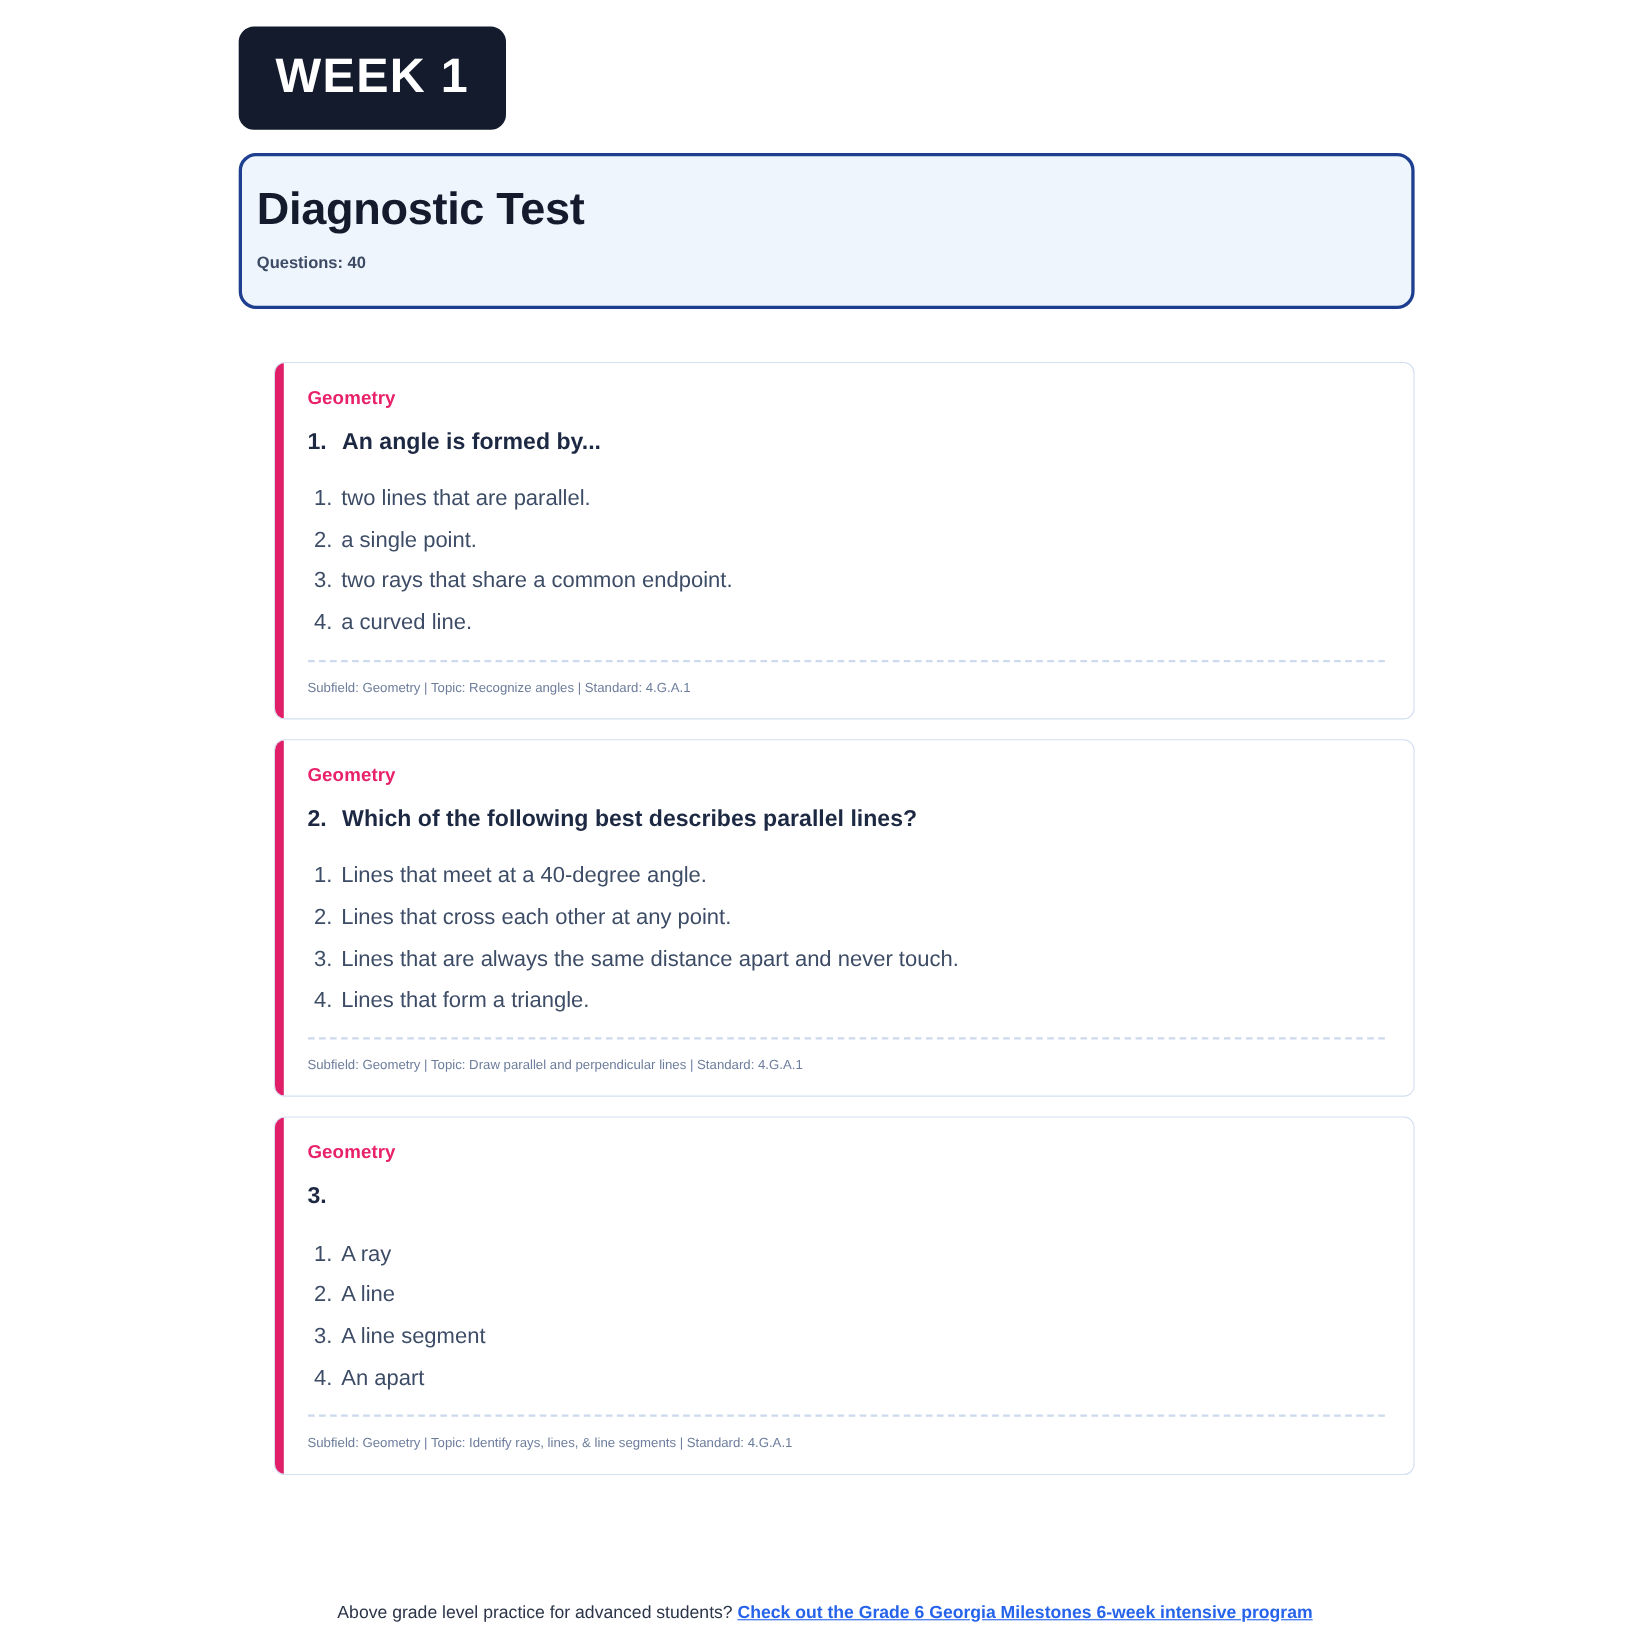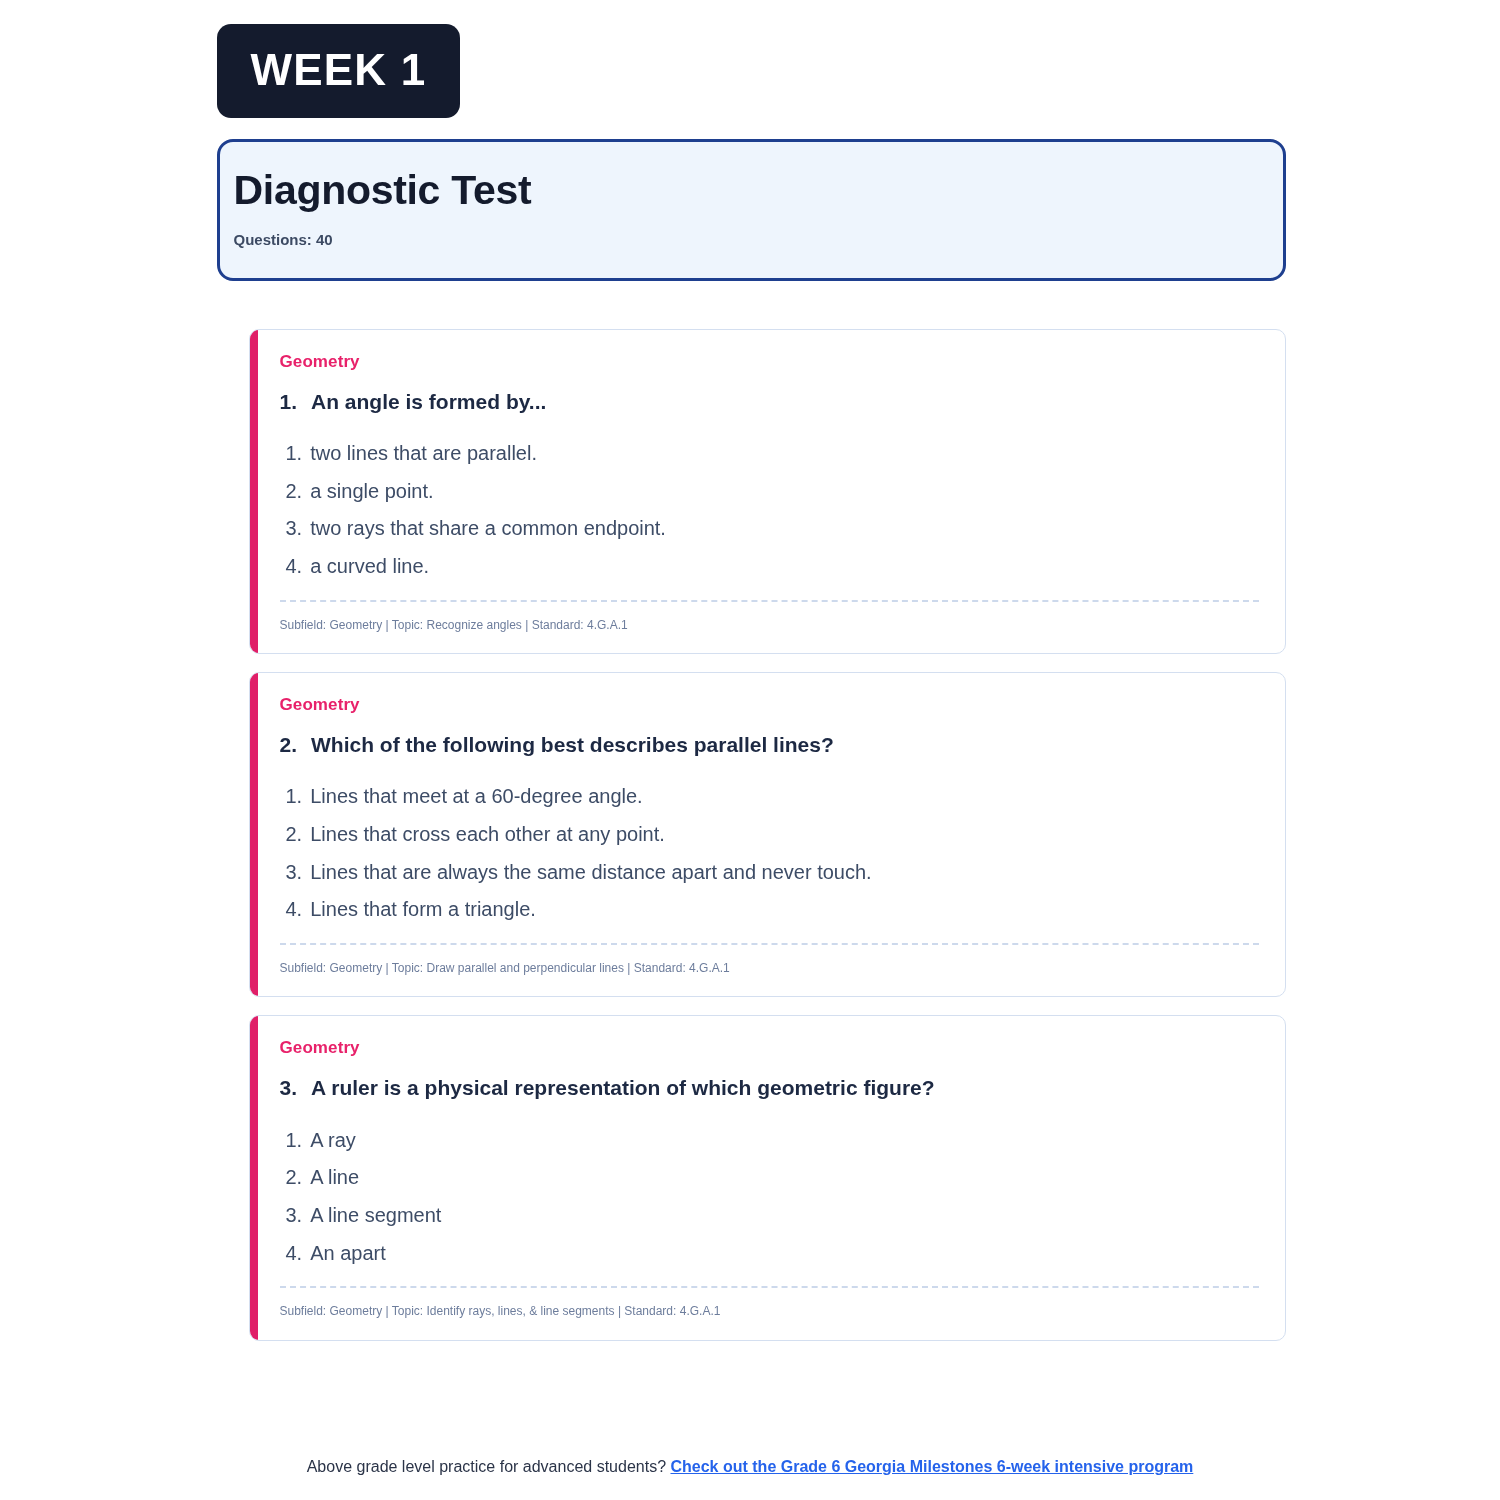--- a/index.html
+++ b/index.html
@@ -187,21 +187,21 @@
         </div>
         <div class="qcard">
           <div class="qsubject">Geometry</div>
           <div class="qtext">
             <span class="qnum">2.</span>
             <span>Which of the following best describes parallel lines?</span>
           </div>
           <ul class="qoptions">
             <li>
               <span class="onum">1.</span>
-              <span>Lines that meet at a 60-degree angle.</span>
+              <span>Lines that meet at a 40-degree angle.</span>
             </li>
             <li>
               <span class="onum">2.</span>
               <span>Lines that cross each other at any point.</span>
             </li>
             <li>
               <span class="onum">3.</span>
               <span>Lines that are always the same distance apart and never touch.</span>
             </li>
             <li>
@@ -209,21 +209,20 @@
               <span>Lines that form a triangle.</span>
             </li>
           </ul>
           <div class="qdivider"></div>
           <div class="qmeta">Subfield: Geometry | Topic: Draw parallel and perpendicular lines | Standard: 4.G.A.1</div>
         </div>
         <div class="qcard">
           <div class="qsubject">Geometry</div>
           <div class="qtext">
             <span class="qnum">3.</span>
-            <span>A ruler is a physical representation of which geometric figure?</span>
           </div>
           <ul class="qoptions">
             <li>
               <span class="onum">1.</span>
               <span>A ray</span>
             </li>
             <li>
               <span class="onum">2.</span>
               <span>A line</span>
             </li>

